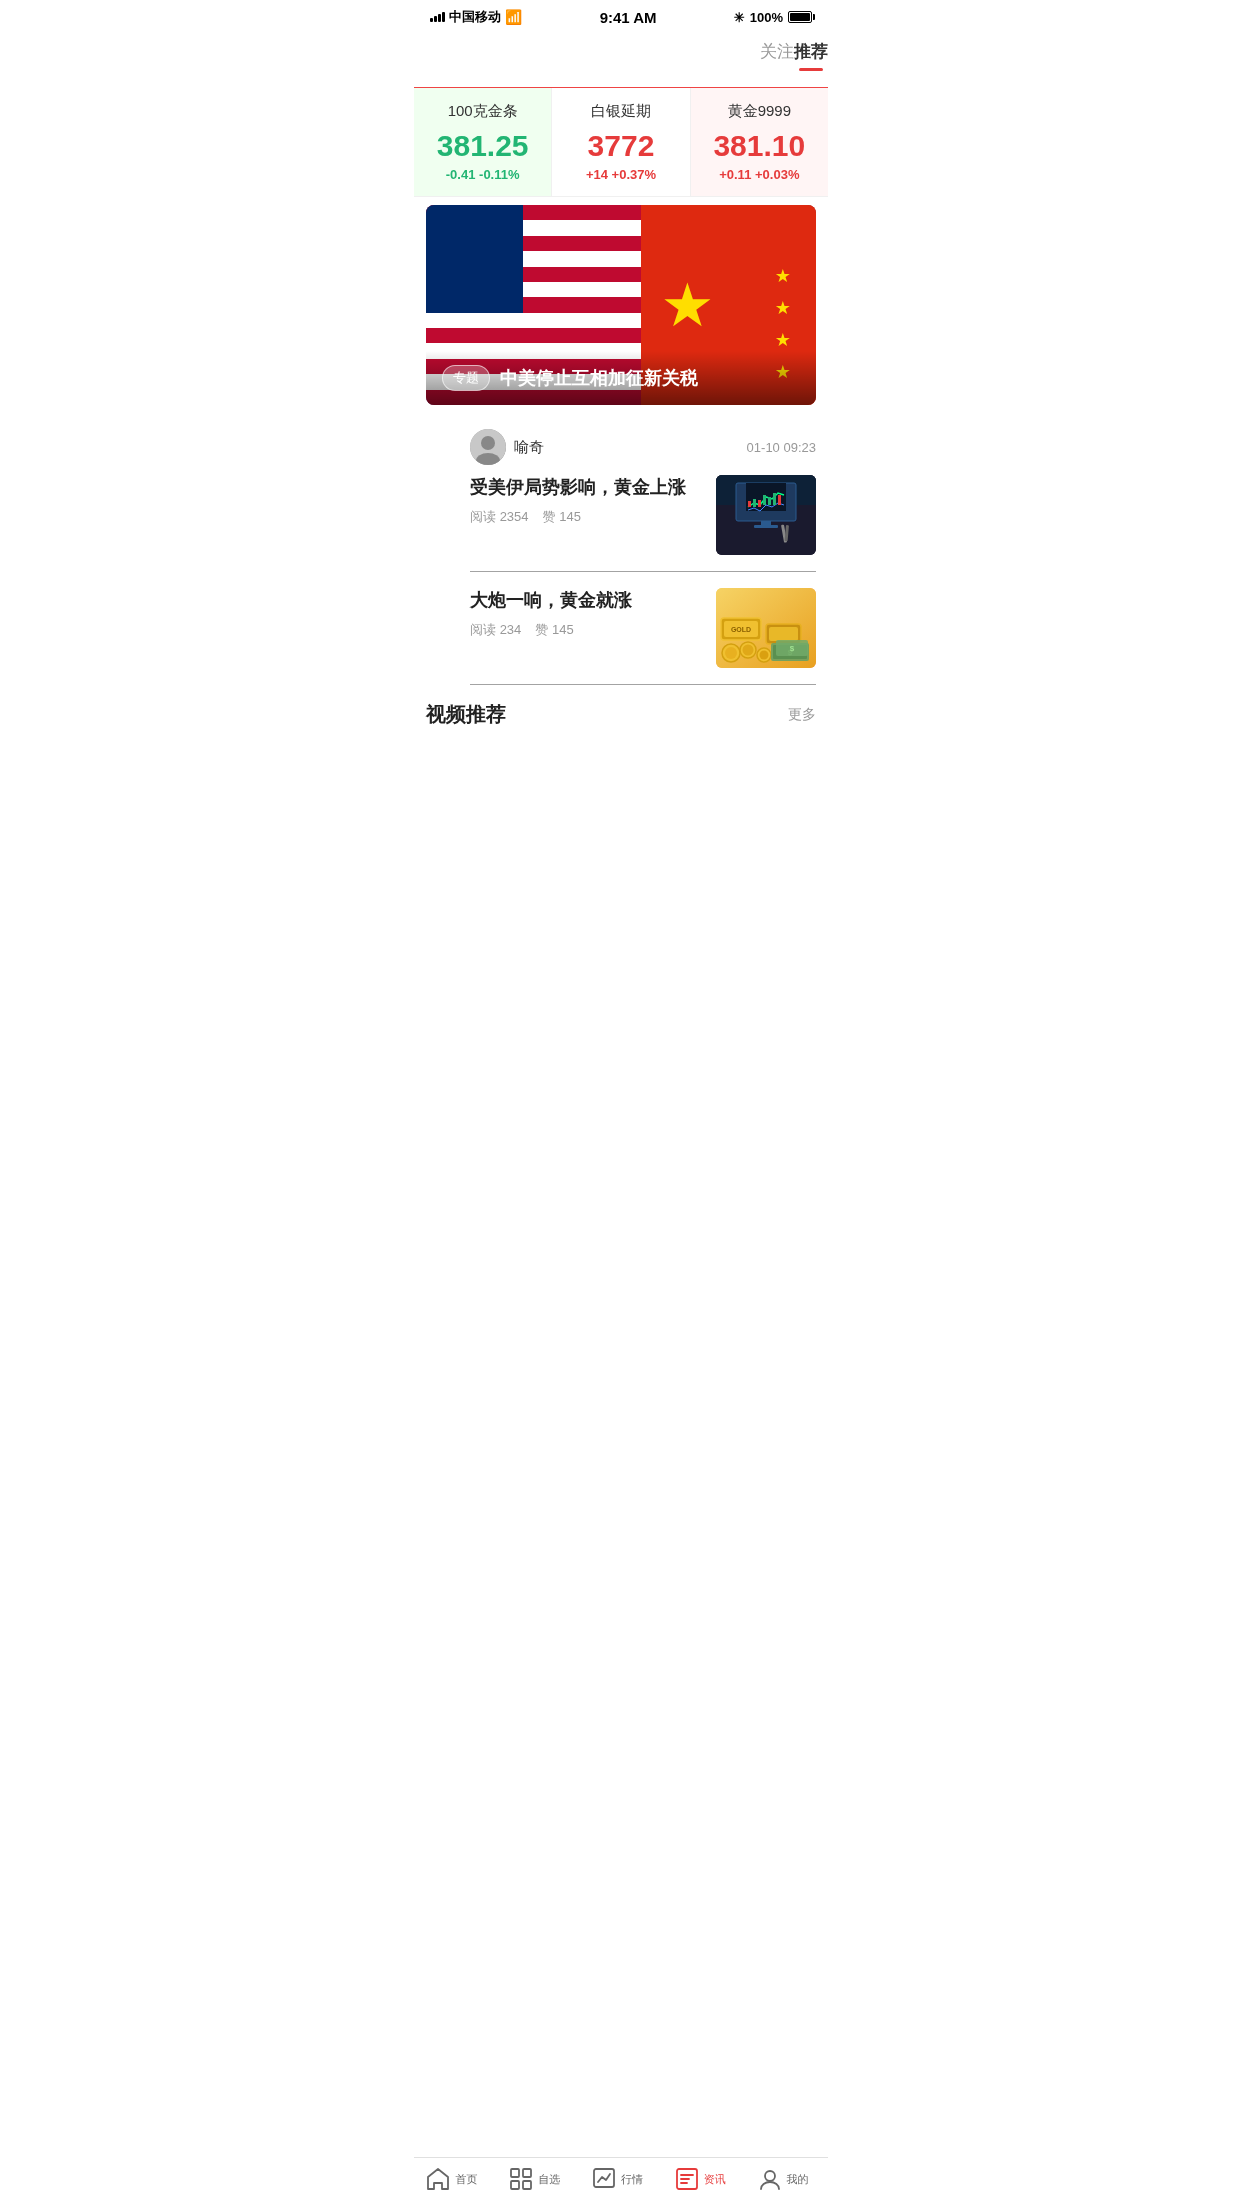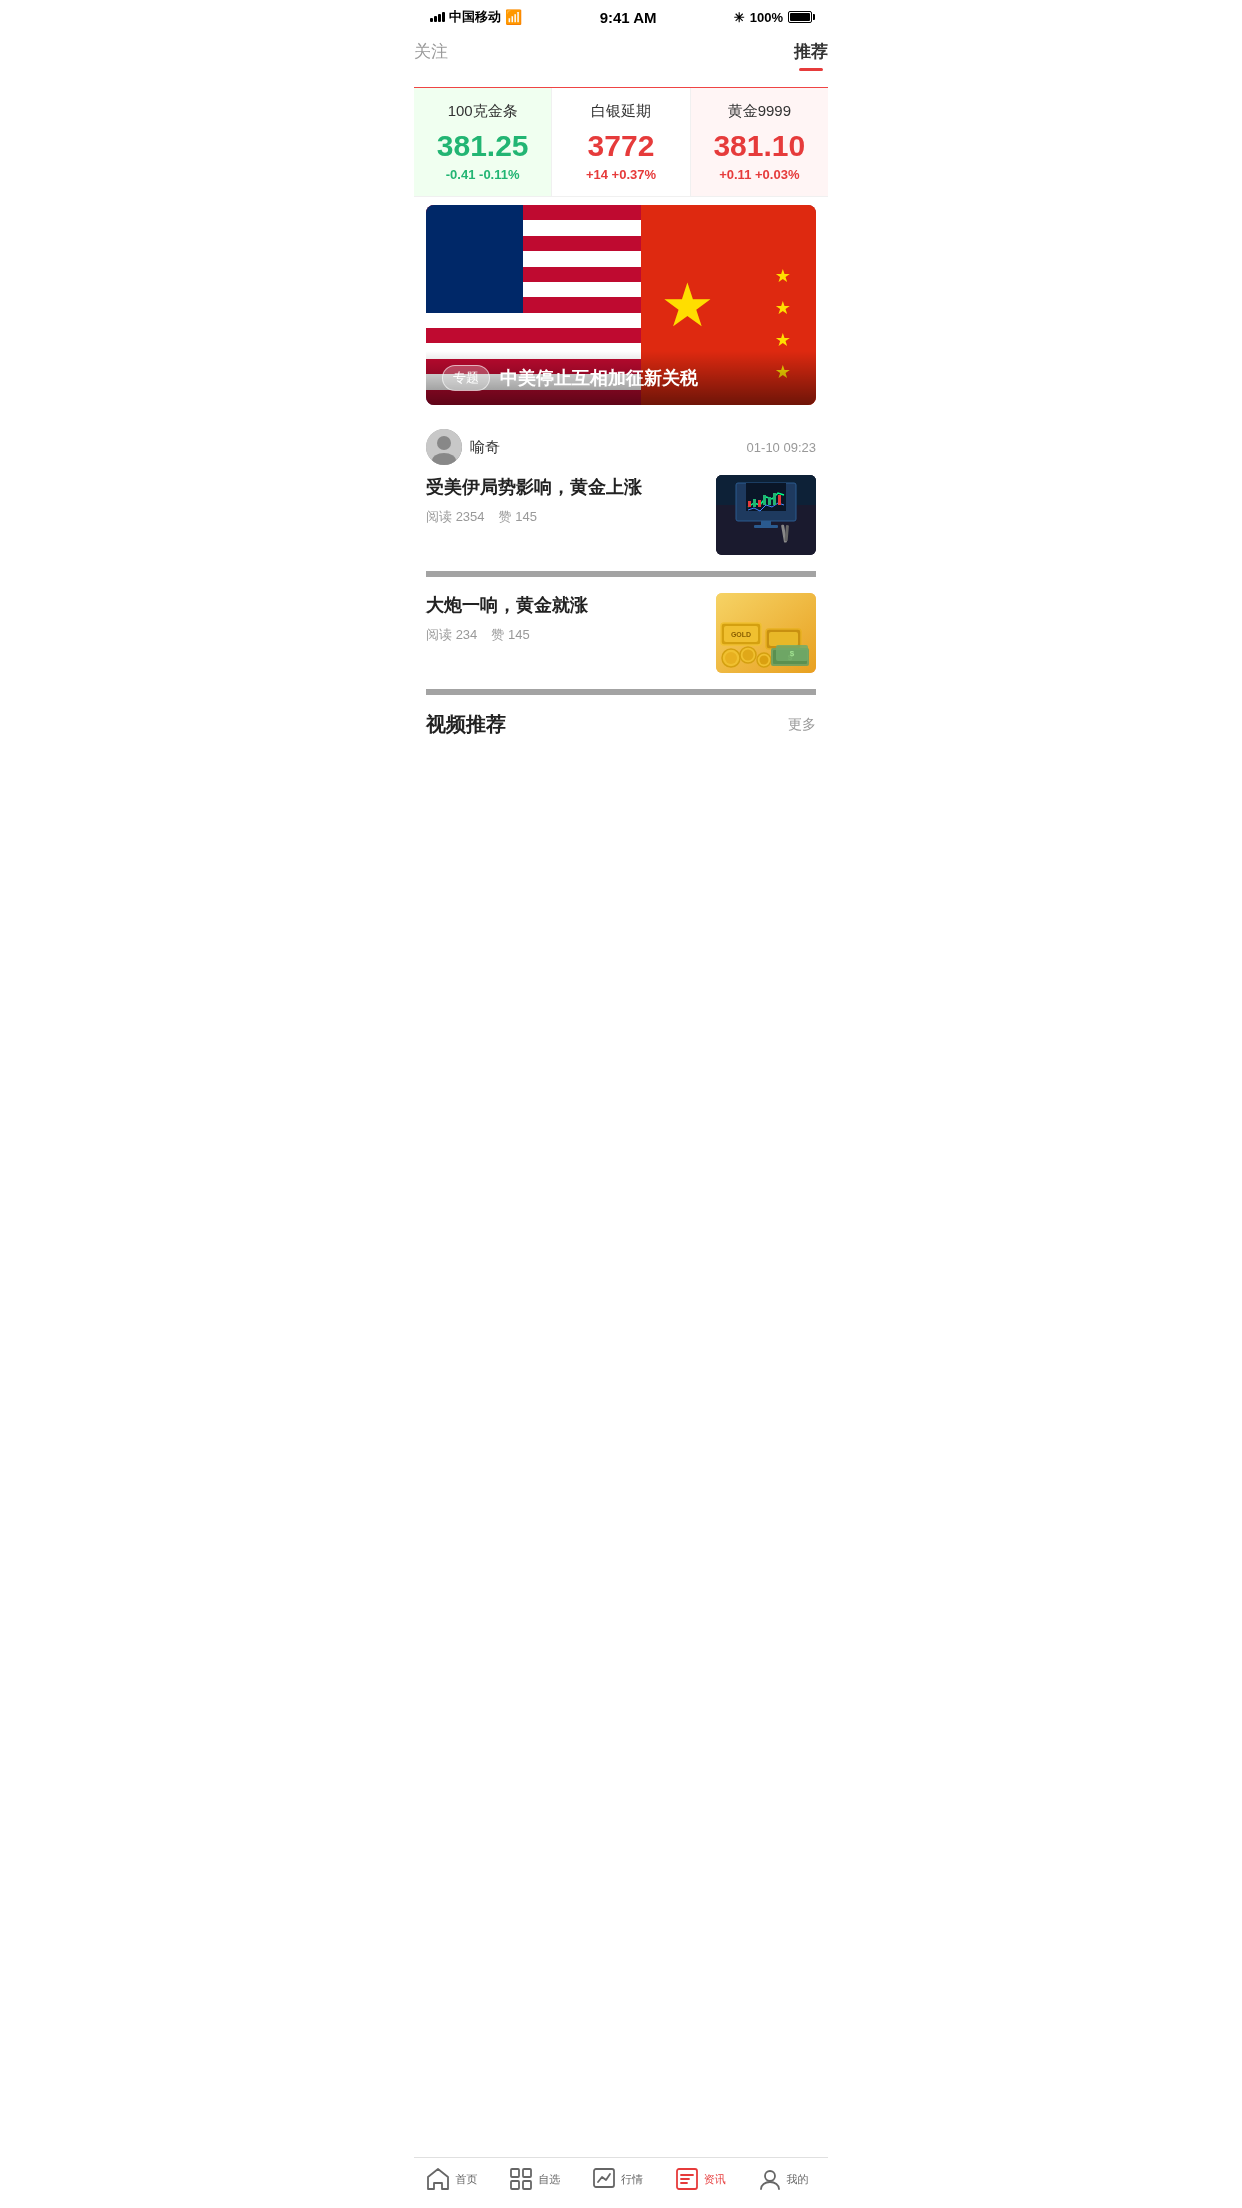--- a/index.html
+++ b/index.html
@@ -40,23 +40,22 @@
     .battery-box::after {
       content: ''; position: absolute; right: -4px; top: 50%;
       transform: translateY(-50%);
       width: 2px; height: 6px; background: #000; border-radius: 0 1px 1px 0;
     }
     .battery-fill { background: #000; height: 100%; width: 100%; border-radius: 1px; }
 
     
     .tabs {
       display: flex;
-      justify-content: space-between;
-      align-items: center;
-      gap: 40px;
+      justify-content: flex-end;
+      align-items: center;
       padding: 10px 0 0;
     }
     .tab-item {
       font-size: 17px;
       color: #999;
       padding-bottom: 8px;
       cursor: pointer;
       position: relative;
     }
     .tab-item.active {
@@ -191,21 +190,22 @@
     .banner-title {
       color: #fff;
       font-size: 18px;
       font-weight: 600;
     }
 
     
     .article-list { padding: 0 12px; }
     .article-item {
       padding: 16px 0;
-      border-bottom: 6px solid #a3a3a3;
+      border-bottom: 1px solid #a3a3a3;
+      margin-left: 44px;
     }
     .article-header {
       display: flex;
       justify-content: space-between;
       align-items: center;
       margin-bottom: 10px;
     }
     .article-author {
       display: flex;
       align-items: center;

